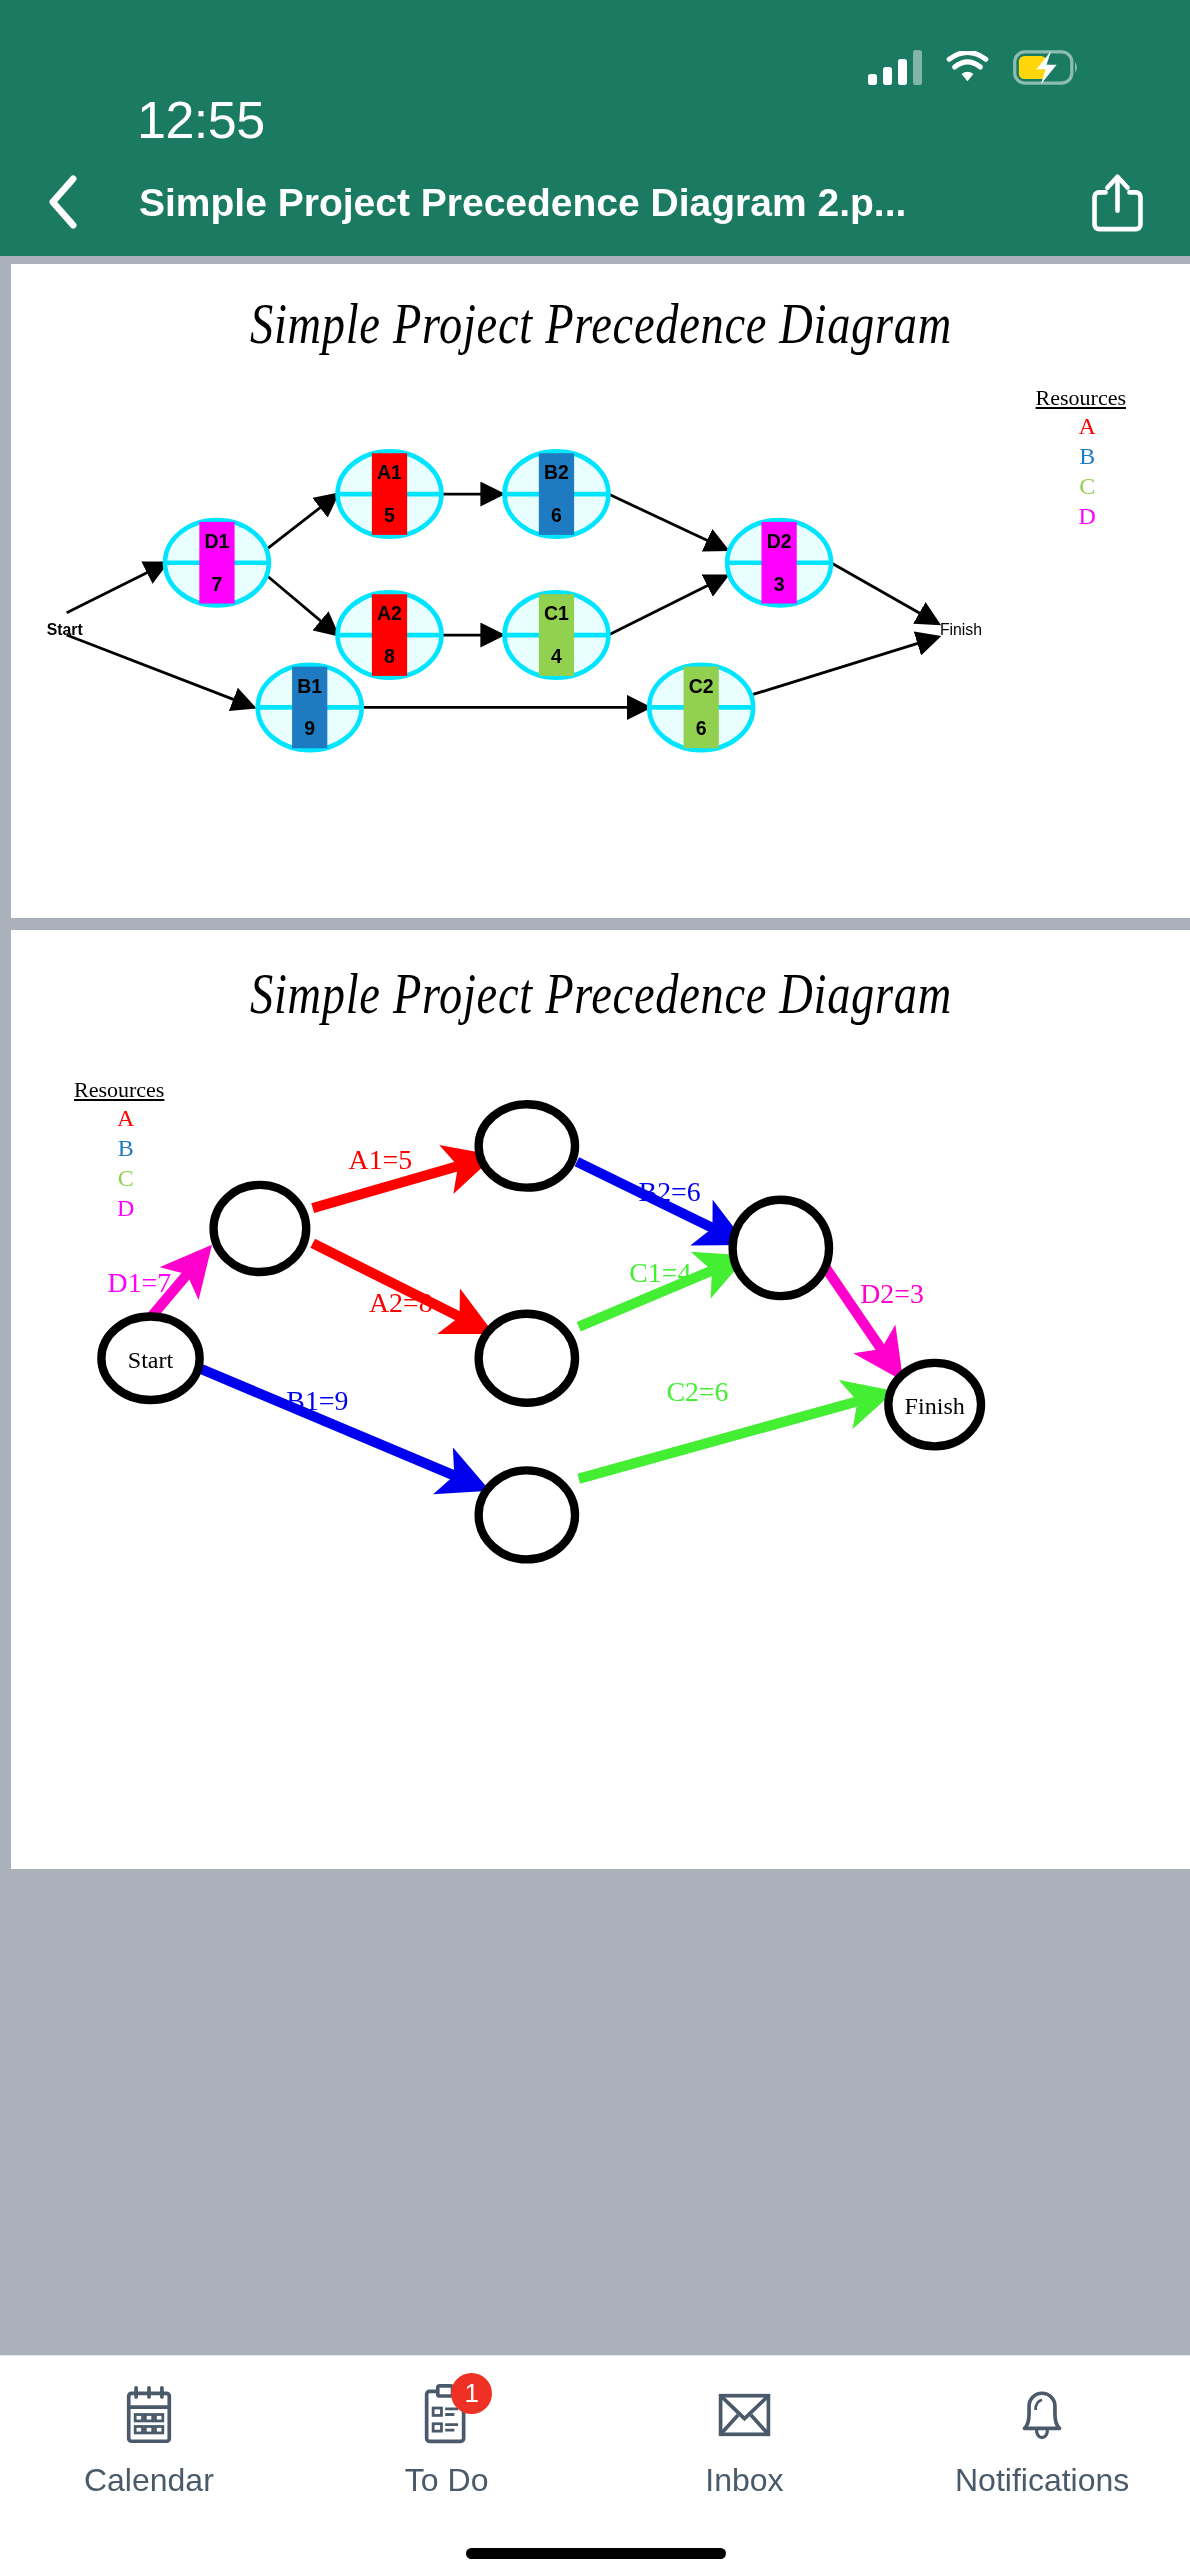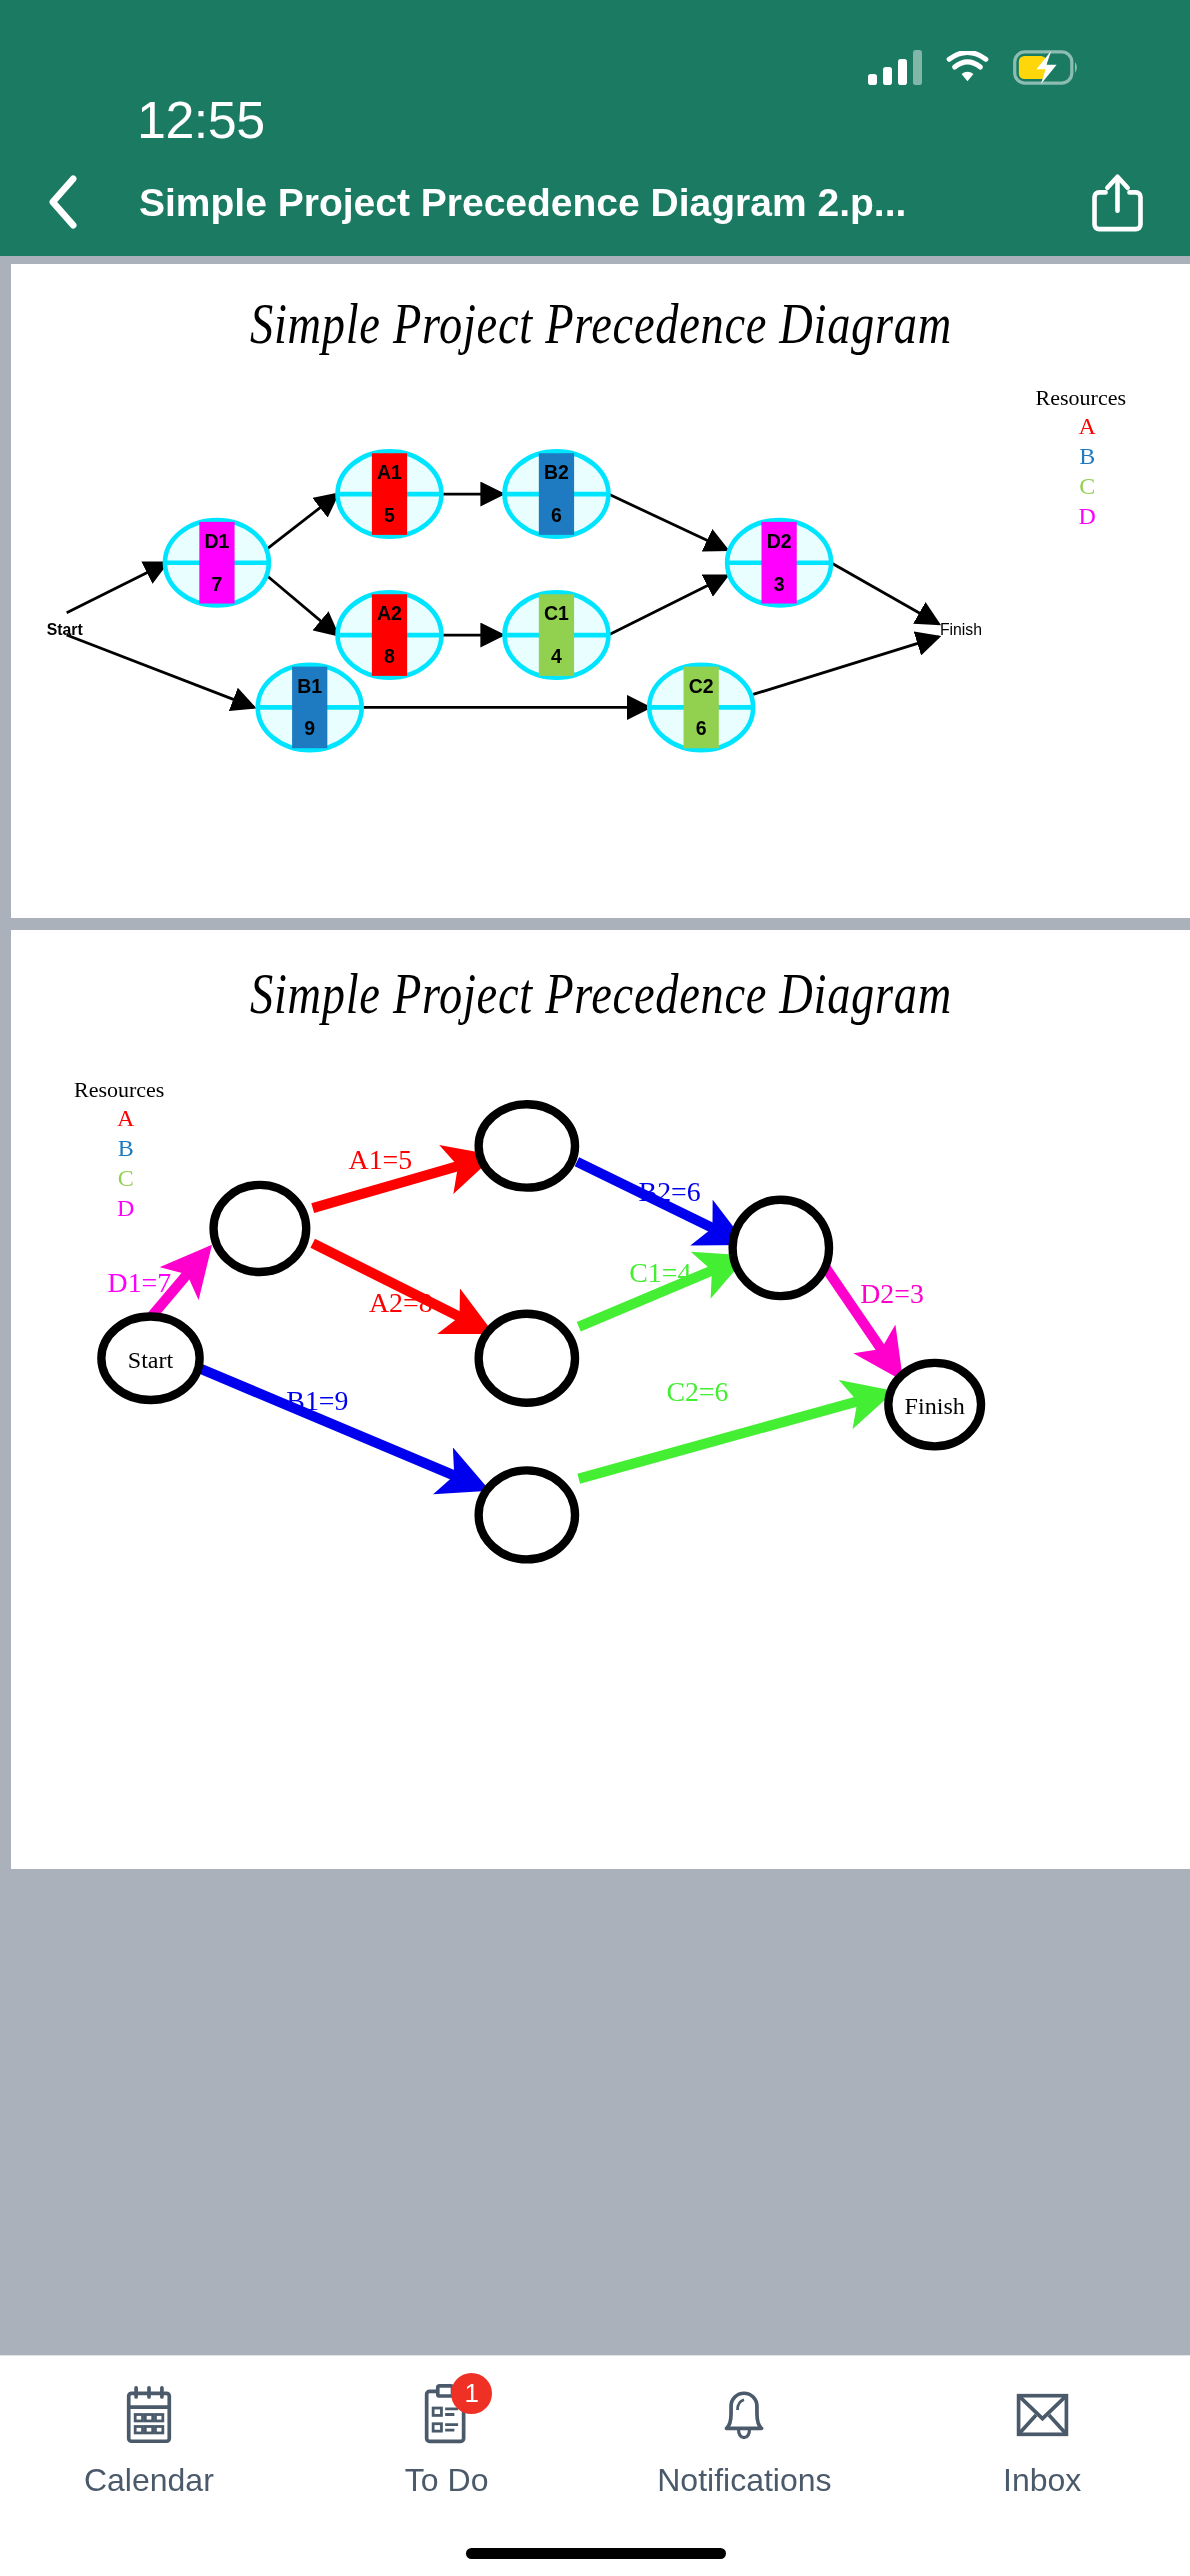--- a/index.html
+++ b/index.html
@@ -69,21 +69,21 @@
     font-family: "Liberation Serif", serif;
     font-style: italic; font-weight: 400; color: #000;
     transform: scaleX(0.80); transform-origin: center;
   }
   #card1 .diagram-title { top: 26px; left: 0; font-size: 58px; letter-spacing: 0.9px; }
   #card2 .diagram-title { top: 30px; left: 0; font-size: 58px; letter-spacing: 0.9px; }
 
   
   .legend { position: absolute; font-family: "Liberation Serif", serif; }
   .legend .legend-title {
-    font-size: 22px; color: #000; white-space: nowrap;
+    font-size: 22px; text-decoration: underline; color: #000; white-space: nowrap;
   }
   .legend .legend-item {
     font-size: 24px; text-align: center; line-height: 1.25; margin-left: 13px;
   }
   #legend1 { right: 65px; top: 121px; }
   #legend2 { left: 63px; top: 147px; }
 
   svg { display: block; }
   .svgwrap { position: absolute; left: 0; top: 0; width: 100%; height: 100%; }
 
@@ -366,38 +366,38 @@
                 <path d="M27 44 h14 M27 50 h10"></path>
             </g>
           </svg>
           <span class="badge">1</span>
         </div>
         <div class="tab-label">To Do</div>
       </div>
 
       <div class="tab">
         <div class="tab-icon">
+          <svg width="57" height="48" viewBox="0 0 62 52">
+            <rect x="5" y="5" width="52" height="42" stroke="#4a5a6a" stroke-width="4" fill="none"></rect>
+            <path d="M5 5 L31 30 L57 5" stroke="#4a5a6a" stroke-width="4" fill="none"></path>
+            <path d="M5 47 L24 26 M57 47 L38 26" stroke="#4a5a6a" stroke-width="4" fill="none"></path>
+          </svg>
+        </div>
+        <div class="tab-label">Inbox</div>
+      </div>
+
+      <div class="tab">
+        <div class="tab-icon">
           <svg width="56" height="61" viewBox="0 0 60 66">
             <path d="M11 48 q5 -4 5 -16 v-8 a14 14 0 0 1 28 0 v8 q0 12 5 16 z" stroke="#4a5a6a" stroke-width="4" fill="none" stroke-linejoin="round"></path>
             <path d="M24 48 q0 10 6 10 q6 0 6 -10" stroke="#4a5a6a" stroke-width="3.5" fill="none"></path>
             <path d="M23 28 q0 -9 7 -11" stroke="#4a5a6a" stroke-width="3" fill="none"></path>
           </svg>
         </div>
         <div class="tab-label">Notifications</div>
       </div>
 
-      <div class="tab">
-        <div class="tab-icon">
-          <svg width="57" height="48" viewBox="0 0 62 52">
-            <rect x="5" y="5" width="52" height="42" stroke="#4a5a6a" stroke-width="4" fill="none"></rect>
-            <path d="M5 5 L31 30 L57 5" stroke="#4a5a6a" stroke-width="4" fill="none"></path>
-            <path d="M5 47 L24 26 M57 47 L38 26" stroke="#4a5a6a" stroke-width="4" fill="none"></path>
-          </svg>
-        </div>
-        <div class="tab-label">Inbox</div>
-      </div>
-
     </div>
     <div class="home-indicator"></div>
   </div>
 
 </div>
 
 
 </body></html>

